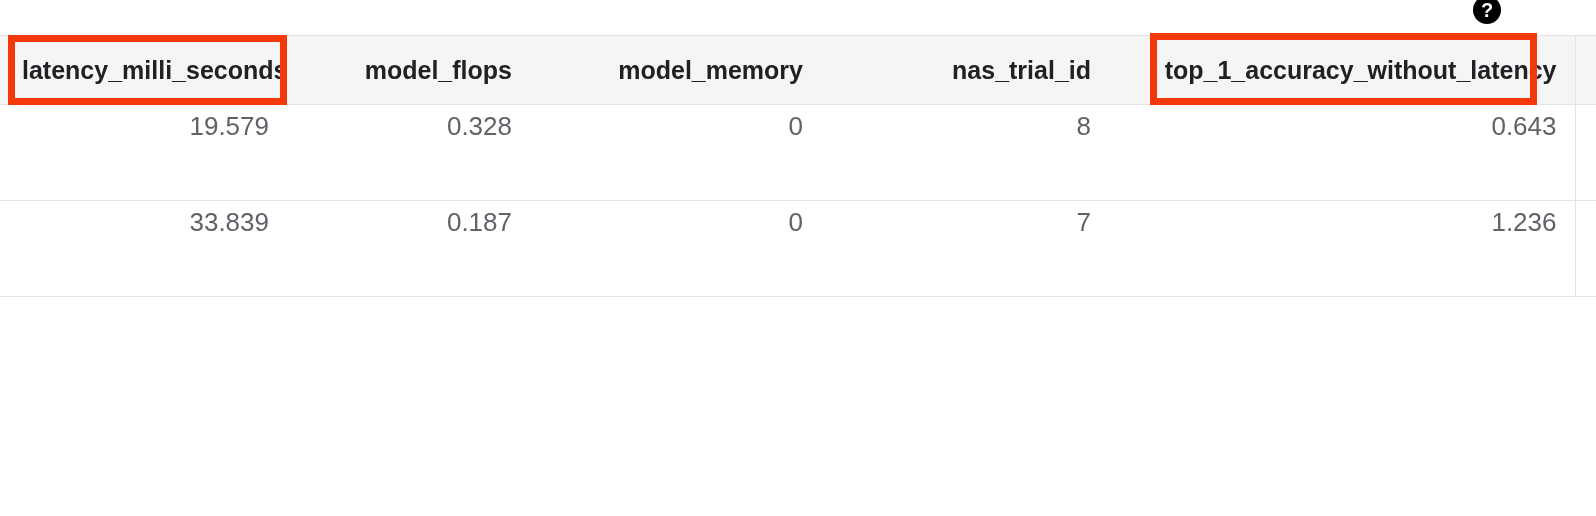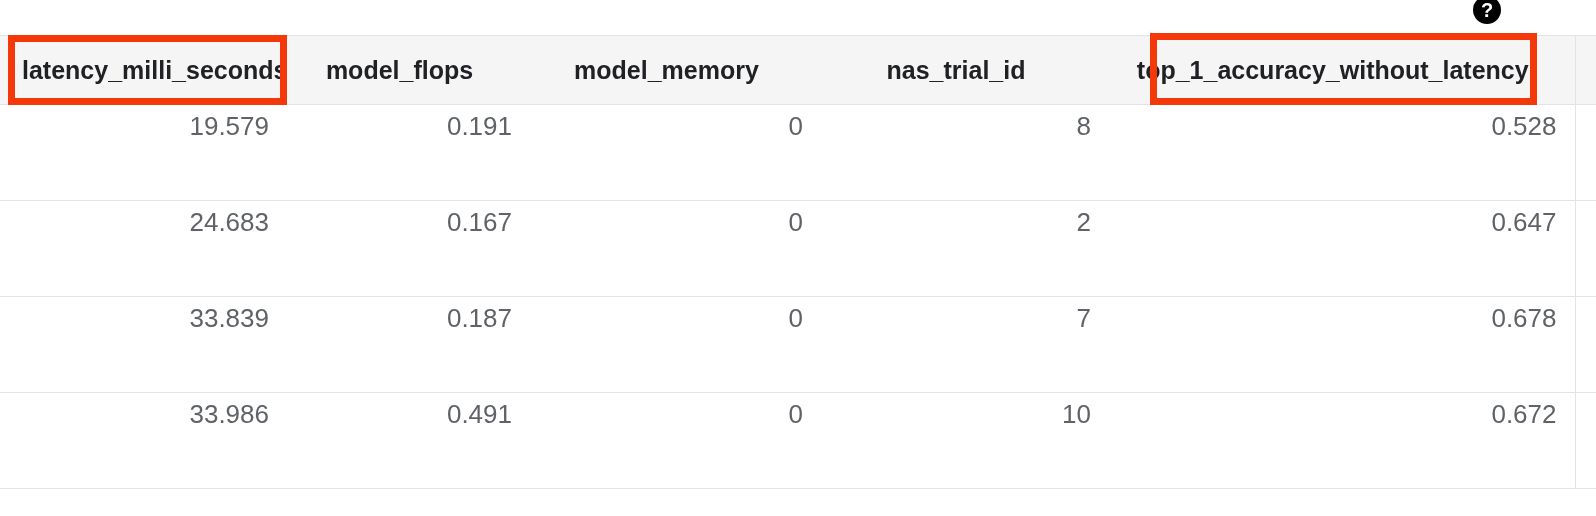--- a/index.html
+++ b/index.html
@@ -60,20 +60,21 @@
   .data-table thead tr {
     height: 69px;
   }
   .data-table th {
     background: #f5f5f5;
     border-top: 1px solid #e3e3e3;
     border-bottom: 1px solid #e3e3e3;
     color: #202124;
     font-size: 25px;
     font-weight: bold;
+    text-align: right;
     padding: 0 18px 0 0;
     vertical-align: middle;
     white-space: nowrap;
     box-sizing: border-box;
   }
   .data-table th.col-lat {
     text-align: left;
     padding-left: 22px;
     padding-right: 0;
     margin-top: 48px;
@@ -155,48 +156,32 @@
         <th>model_flops</th>
         <th>model_memory</th>
         <th>nas_trial_id</th>
         <th>top_1_accuracy_without_latency</th>
         <th class="col-extra"></th>
       </tr>
     </thead>
     <tbody>
       <tr>
         <td>19.579</td>
-        <td>0.191</td>
+        <td>0.328</td>
         <td>0</td>
         <td>8</td>
-        <td>0.528</td>
-        <td class="col-extra"></td>
-      </tr>
-      <tr>
-        <td>24.683</td>
-        <td>0.167</td>
-        <td>0</td>
-        <td>2</td>
-        <td>0.647</td>
+        <td>0.643</td>
         <td class="col-extra"></td>
       </tr>
       <tr>
         <td>33.839</td>
         <td>0.187</td>
         <td>0</td>
         <td>7</td>
-        <td>0.678</td>
-        <td class="col-extra"></td>
-      </tr>
-      <tr>
-        <td>33.986</td>
-        <td>0.491</td>
-        <td>0</td>
-        <td>10</td>
-        <td>0.672</td>
+        <td>1.236</td>
         <td class="col-extra"></td>
       </tr>
     </tbody>
   </table>
 
   <div class="highlight-box" id="hl-latency" style="border-color: rgb(244, 56, 10);"></div>
   <div class="highlight-box" id="hl-accuracy" style="border-color: rgb(244, 56, 10);"></div>
 
 </div>
 

